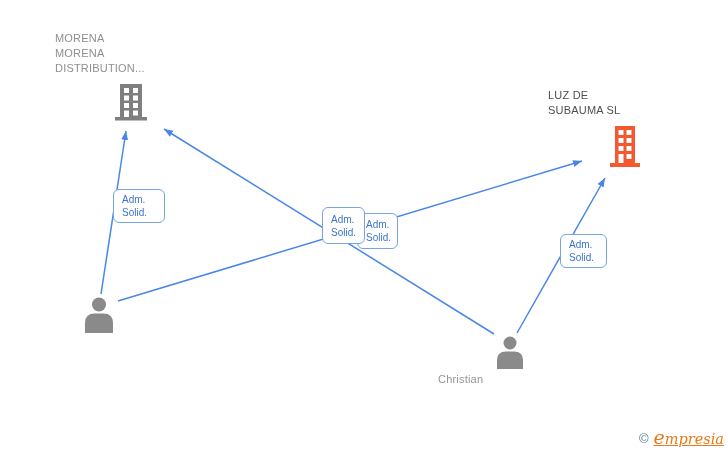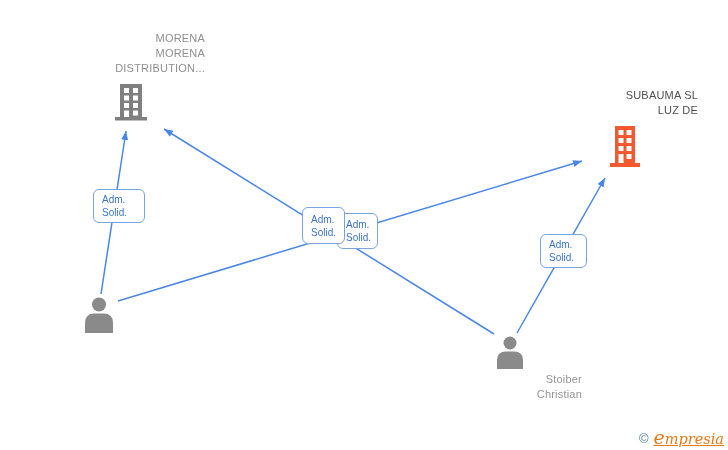--- a/index.html
+++ b/index.html
@@ -3,31 +3,31 @@
 <meta charset="utf-8">
 <style>
   html,body{margin:0;padding:0;background:#ffffff;}
   .canvas{
     position:relative;width:728px;height:450px;background:#ffffff;overflow:hidden;
     font-family:"Liberation Sans","DejaVu Sans",sans-serif;
   }
   .edges-svg{position:absolute;left:0;top:0;width:728px;height:450px;z-index:1;}
   .node{position:absolute;z-index:2;}
   .node-label{
-    position:absolute;text-align:right;font-size:11px;line-height:15px;z-index:2;
+    position:absolute;text-align:left;font-size:11px;line-height:15px;z-index:2;
     letter-spacing:0.2px;
   }
   .company-label-morena{color:#8f8f8f;}
   .company-label-luz{color:#4f4f4f;}
   .person-label{color:#949494;}
   .edge-label{
     position:absolute;background:#ffffff;border:1.5px solid #78a4e6;border-radius:6px;
     color:#3c74c8;font-size:10px;line-height:13px;box-sizing:border-box;
     display:flex;flex-direction:column;justify-content:center;
-    padding-left:8px;cursor:pointer;
+    padding-left:8px;cursor:pointer;margin-left:20px;
   }
   .watermark{
     position:absolute;right:4px;bottom:3px;z-index:4;display:flex;align-items:center;gap:5px;
     cursor:pointer;
   }
   .wm-sym{color:#4e7e92;font-size:13px;}
   .wm-brand{color:#e87818;font-style:italic;font-family:"DejaVu Serif","Liberation Serif",serif;font-size:14.5px;white-space:nowrap;text-decoration:underline;}
   .wm-initial{font-size:19px;line-height:14px;}
 </style>
 </head>
@@ -63,22 +63,22 @@
         <rect x="19" y="11.5" width="5" height="5" fill="#ffffff"></rect>
         <rect x="10" y="19" width="5" height="5" fill="#ffffff"></rect>
         <rect x="19" y="19" width="5" height="5" fill="#ffffff"></rect>
         <rect x="10" y="26.5" width="5" height="6.5" fill="#ffffff"></rect>
         <rect x="19" y="26.5" width="5" height="5" fill="#ffffff"></rect>
       </svg>
     </span>
   </div>
 
   <div class="node-label company-label-luz" style="left:548px;top:88px;width:150px;">
+    <div>LUZ DE</div>
     <div>SUBAUMA SL</div>
-    <div>LUZ DE</div>
   </div>
   <div class="node" style="left:610px;top:126px;">
     <span>
       <svg width="30" height="41" viewBox="0 0 30 41">
         <rect x="5" y="0" width="20" height="37" fill="#f4582e"></rect>
         <rect x="0" y="37" width="30" height="4" fill="#f4582e"></rect>
         <rect x="8.5" y="4" width="5" height="5" fill="#ffffff"></rect>
         <rect x="16.5" y="4" width="5" height="5" fill="#ffffff"></rect>
         <rect x="8.5" y="12" width="5" height="5" fill="#ffffff"></rect>
         <rect x="16.5" y="12" width="5" height="5" fill="#ffffff"></rect>
@@ -101,21 +101,20 @@
 
   <div class="node" style="left:494px;top:336px;">
     <span>
       <svg width="32" height="33" viewBox="0 0 32 33">
         <circle cx="16" cy="7" r="6.5" fill="#8a8a8a"></circle>
         <path d="M3,33 L3,24 Q3,15.5 12,15.5 L20,15.5 Q29,15.5 29,24 L29,33 Z" fill="#8a8a8a"></path>
       </svg>
     </span>
   </div>
   <div class="node-label person-label" style="left:438px;top:372px;width:144px;">
-    <div>Stoiber</div>
     <div>Christian</div>
   </div>
 
   <div class="edge-label" style="left:93px;top:189px;width:52px;height:34px;z-index:2;">
     <span>Adm.</span>
     <span>Solid.</span>
   </div>
   <div class="edge-label" style="left:337px;top:213px;width:41px;height:36px;z-index:2;">
     <span>Adm.</span>
     <span>Solid.</span>

